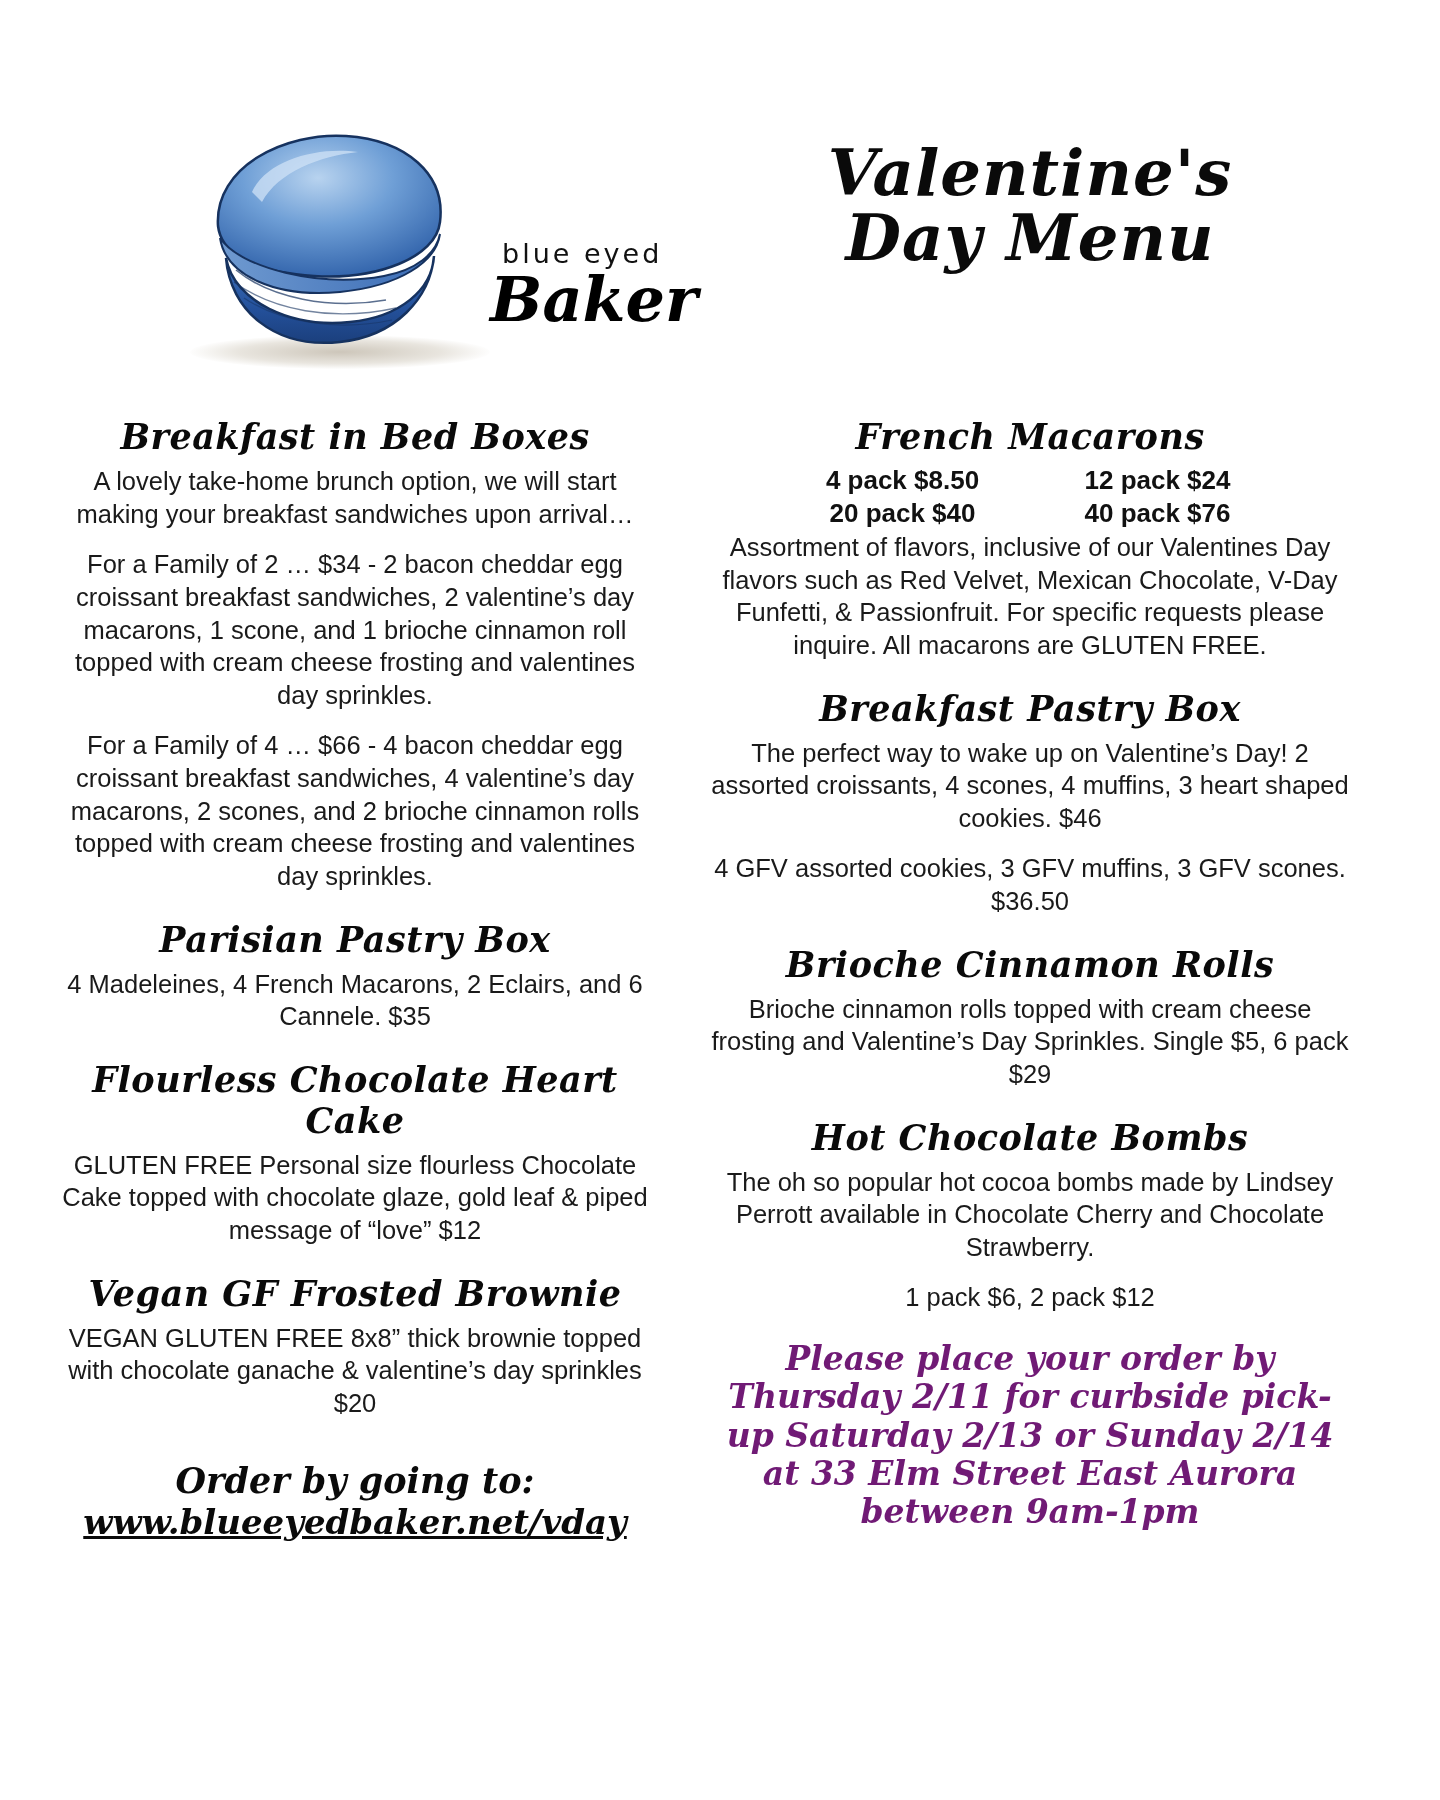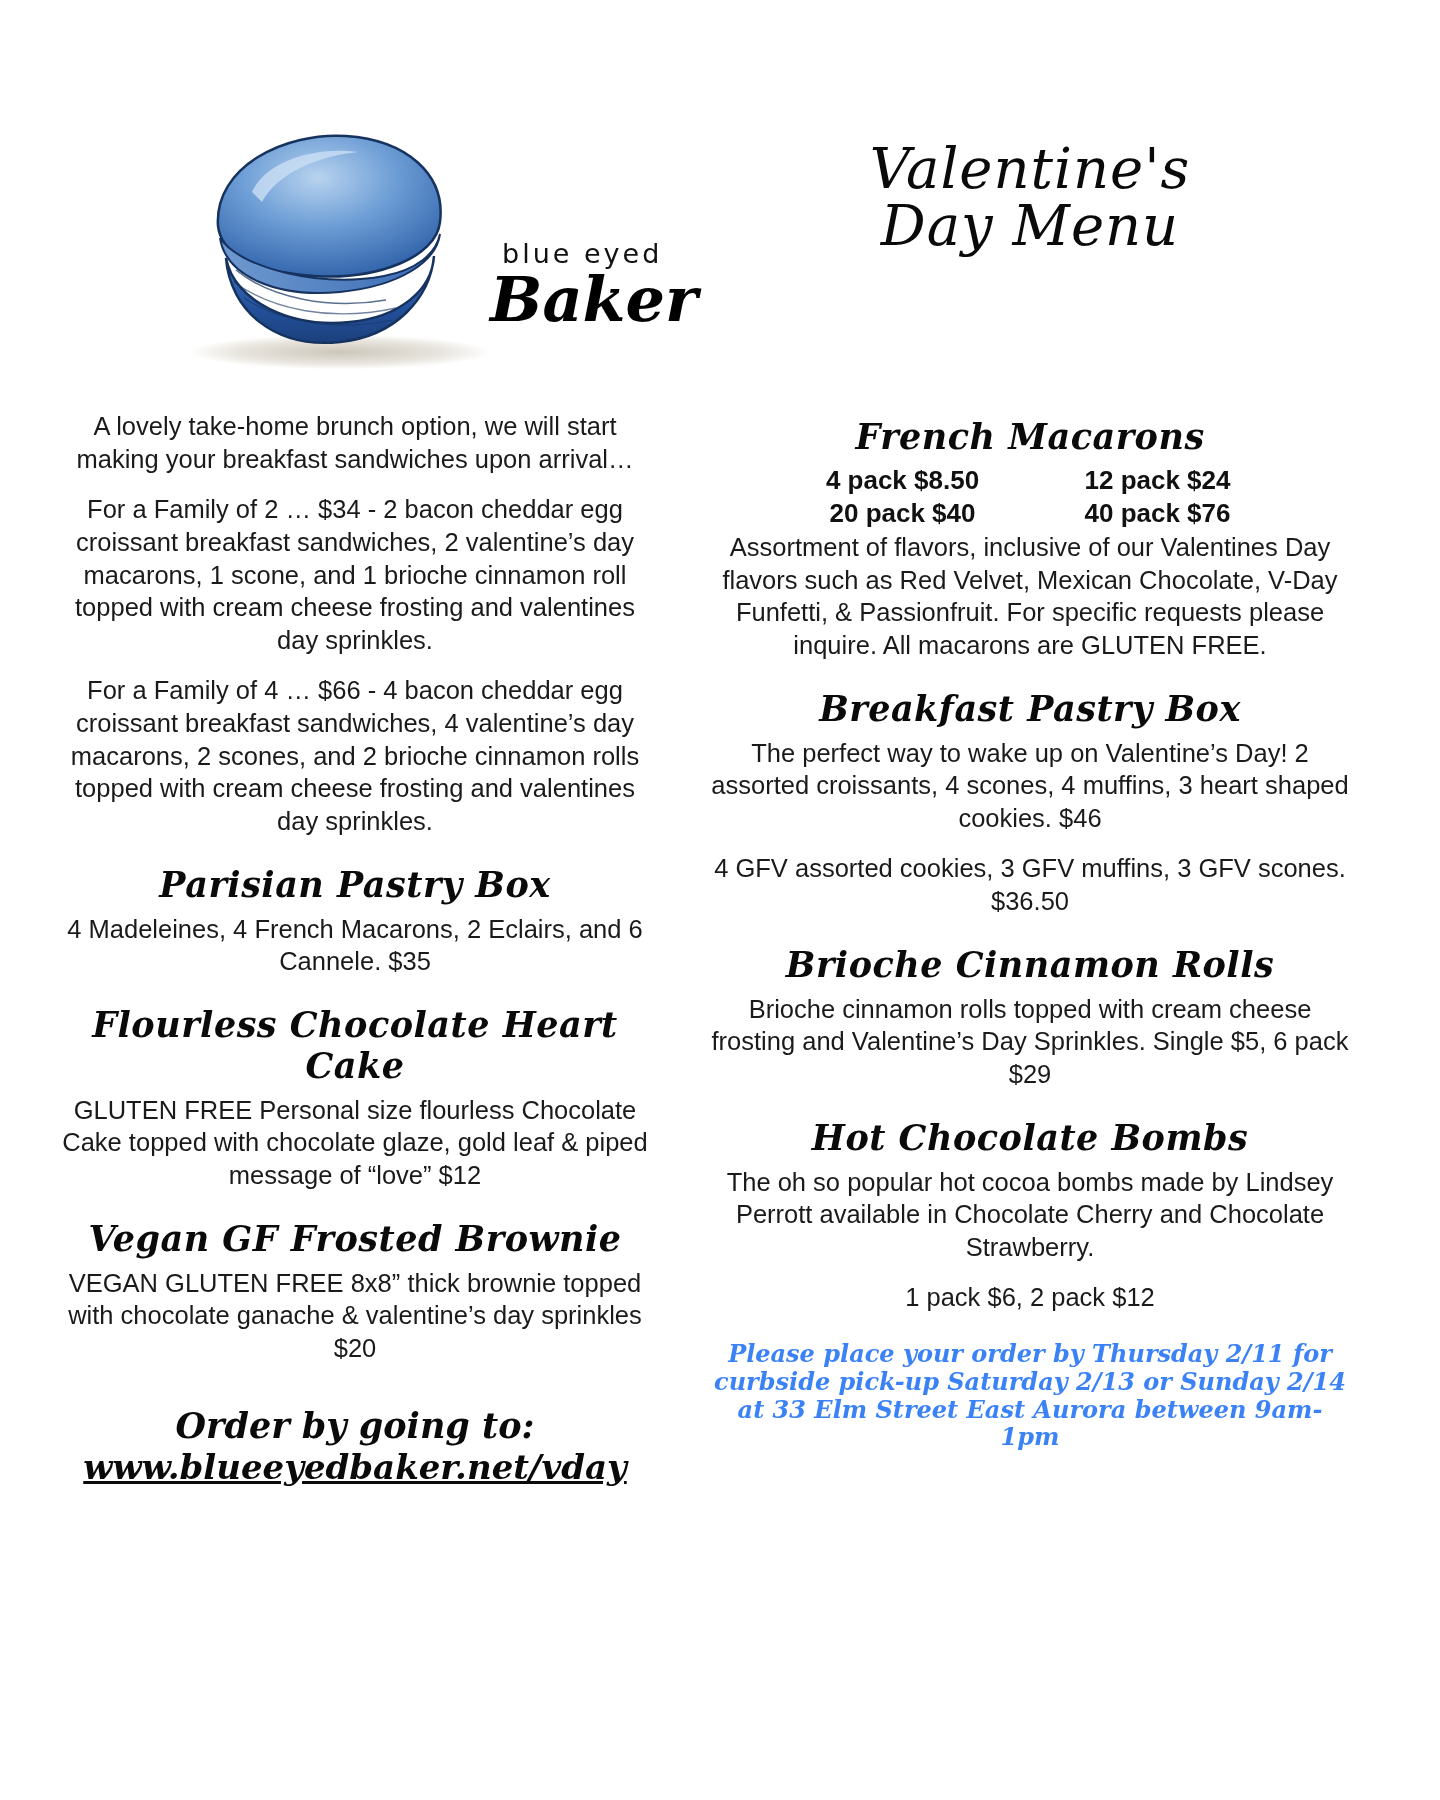--- a/index.html
+++ b/index.html
@@ -81,22 +81,22 @@
 
   .title-block {
     flex: 1;
     text-align: center;
     padding-top: 100px;
     padding-right: 40px;
   }
   .menu-title {
     font-family: "DejaVu Serif", serif;
     font-style: italic;
-    font-weight: normal;
-    font-size: 56px;
+    font-weight: bold;
+    font-size: 64px;
     line-height: 1.02;
     letter-spacing: 1px;
     color: #0a0a0a;
   }
   .menu-title .l2 { display: block; }
 
   
   .columns {
     display: flex;
     gap: 60px;
@@ -140,25 +140,25 @@
     text-align: center;
     margin: 4px auto 2px auto;
     width: 500px;
   }
 
   
   .order-note {
     font-family: "DejaVu Serif", serif;
     font-style: italic;
     font-weight: bold;
-    font-size: 24px;
+    font-size: 33px;
     line-height: 1.16;
     text-align: center;
     margin-top: 26px;
-    color: #3b82f6;
+    color: #701a75;
   }
   .order-left {
     font-family: "DejaVu Serif", serif;
     font-style: italic;
     font-weight: bold;
     font-size: 35px;
     line-height: 1.2;
     text-align: center;
     margin-top: 40px;
     color: #0a0a0a;
@@ -221,20 +221,21 @@
         <span>Valentine's</span>
         <span class="l2">Day Menu</span>
       </div>
     </div>
   </div>
 
   <div class="columns">
 
     <div class="col col-left">
 
+      <div class="sec-title first">Breakfast in Bed Boxes</div>
       <p class="body">A lovely take-home brunch option, we will start making your breakfast sandwiches upon arrival…</p>
       <p class="body"><span class="b">For a Family of 2 … $34</span><span> - 2 bacon cheddar egg croissant breakfast sandwiches, 2 valentine’s day macarons, 1 scone, and 1 brioche cinnamon roll topped with cream cheese frosting and valentines day sprinkles.</span></p>
       <p class="body"><span class="b">For a Family of 4 … $66</span><span> - 4 bacon cheddar egg croissant breakfast sandwiches, 4 valentine’s day macarons, 2 scones, and 2 brioche cinnamon rolls topped with cream cheese frosting and valentines day sprinkles.</span></p>
 
       <div class="sec-title">Parisian Pastry Box</div>
       <p class="body"><span>4 Madeleines, 4 French Macarons, 2 Eclairs, and 6 Cannele. </span><span class="b">$35</span></p>
 
       <div class="sec-title">Flourless Chocolate Heart Cake</div>
       <p class="body"><span>GLUTEN FREE Personal size flourless Chocolate Cake topped with chocolate glaze, gold leaf &amp; piped message of “love” </span><span class="b">$12</span></p>
 

